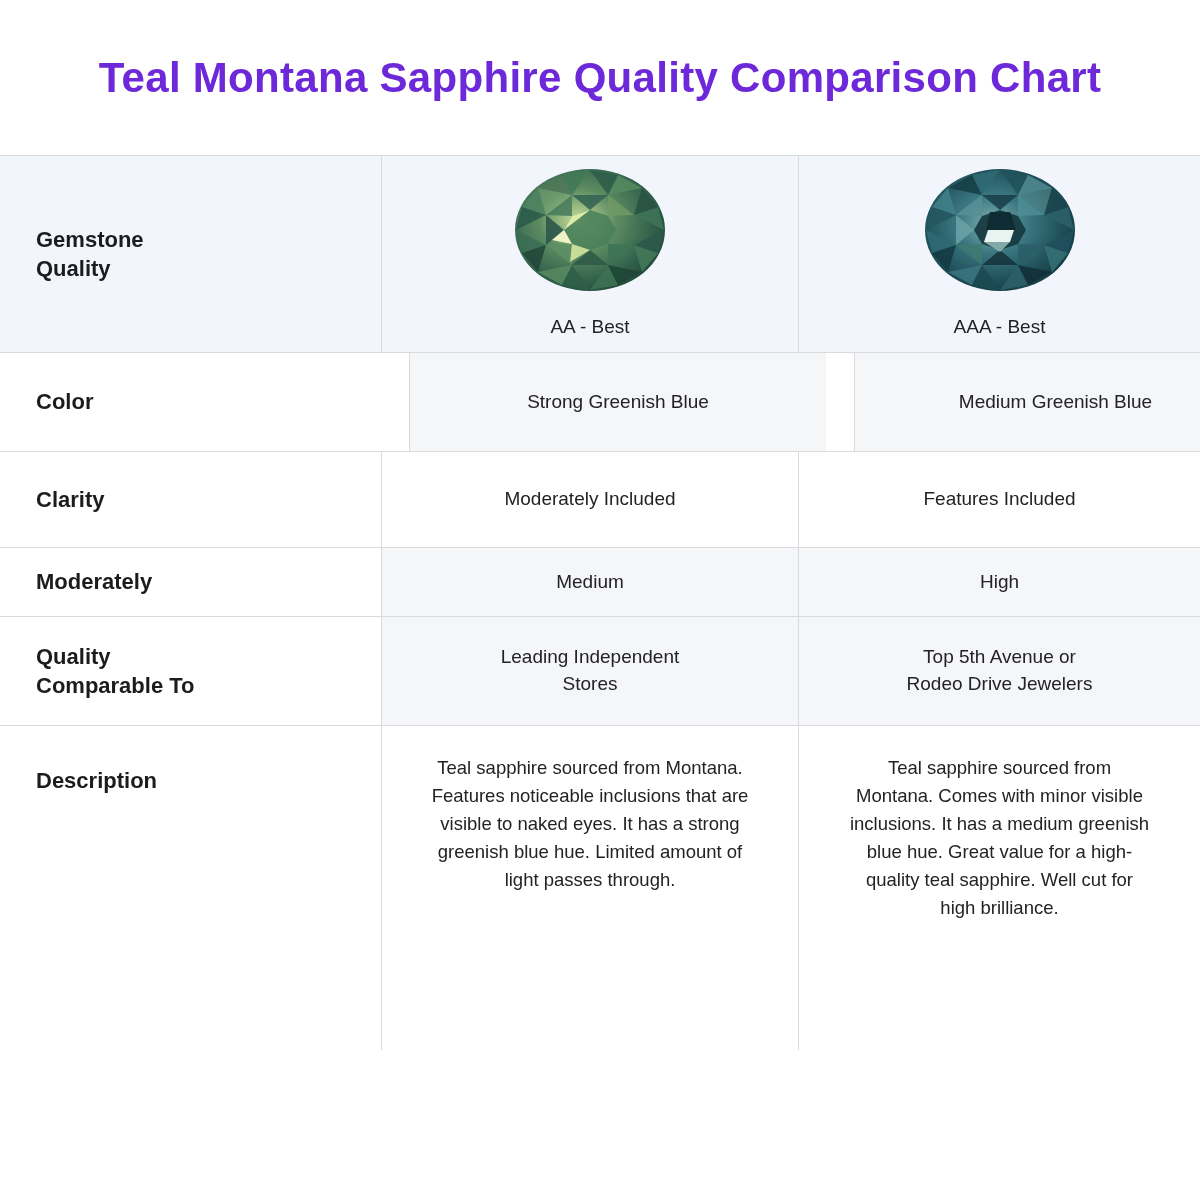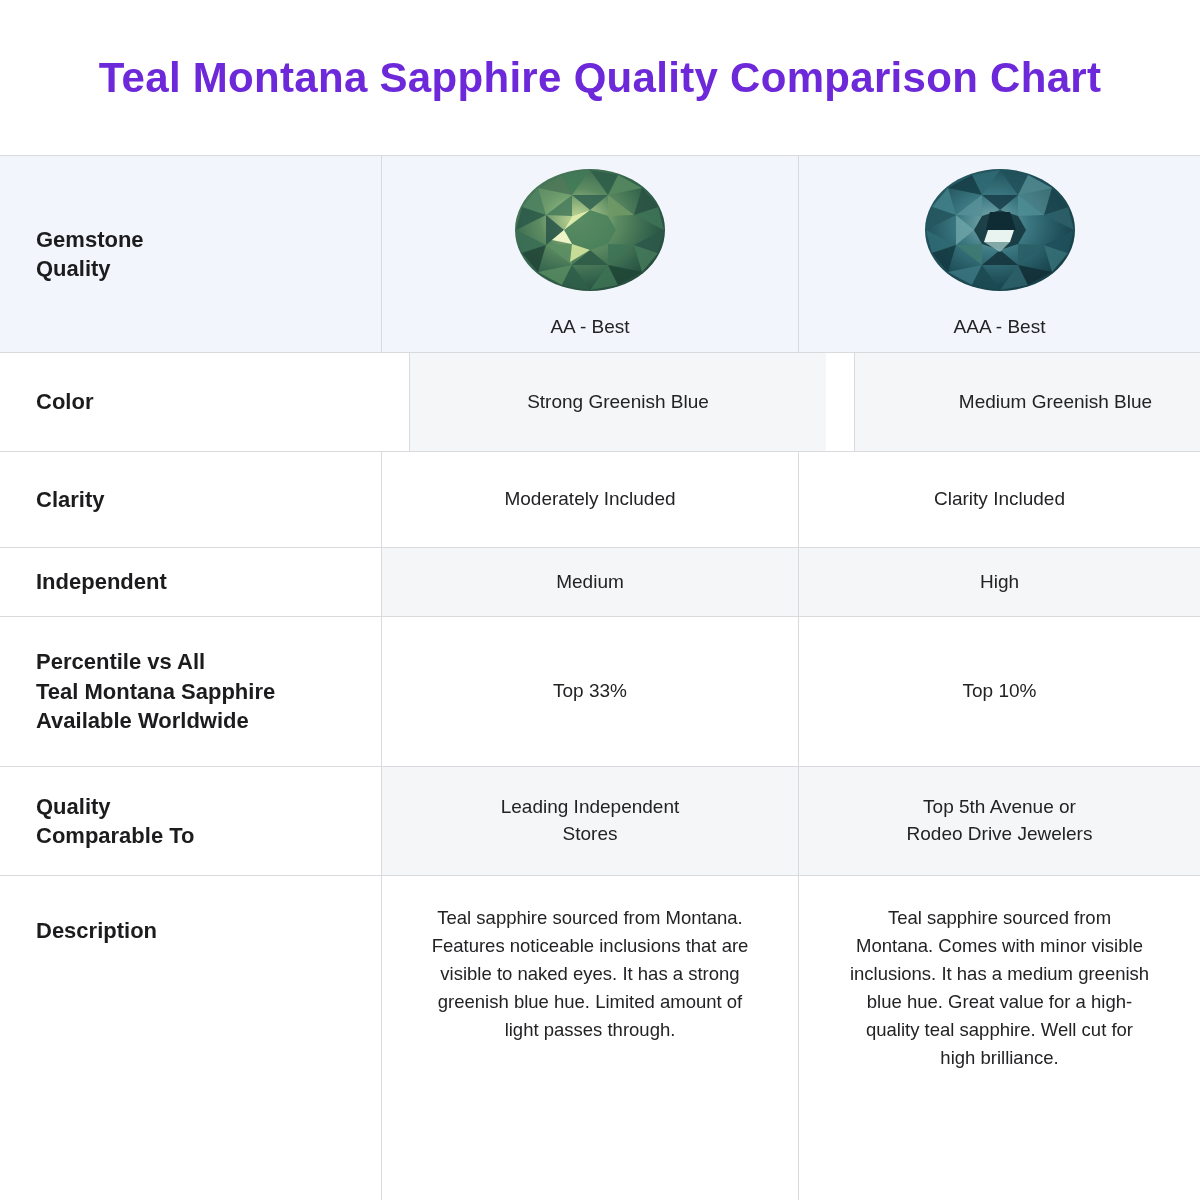--- a/index.html
+++ b/index.html
@@ -150,36 +150,29 @@
 
     <div class="trow r1">
       <div class="cell label-cell">Color</div>
       <div class="cell data-cell shade">Strong Greenish Blue</div>
       <div class="cell data-cell shade">Medium Greenish Blue</div>
     </div>
 
     <div class="trow r2">
       <div class="cell label-cell">Clarity</div>
       <div class="cell data-cell">Moderately Included</div>
-      <div class="cell data-cell">Clarity Included</div>
+      <div class="cell data-cell">Features Included</div>
     </div>
 
     <div class="trow r3">
-      <div class="cell label-cell">Independent</div>
+      <div class="cell label-cell">Moderately</div>
       <div class="cell data-cell shade">Medium</div>
       <div class="cell data-cell shade">High</div>
     </div>
 
-    <div class="trow r4">
-      <div class="cell label-cell">Percentile vs All
-Teal Montana Sapphire
-Available Worldwide</div>
-      <div class="cell data-cell">Top 33%</div>
-      <div class="cell data-cell">Top 10%</div>
-    </div>
 
     <div class="trow r5">
       <div class="cell label-cell">Quality
 Comparable To</div>
       <div class="cell data-cell shade">Leading Independent
 Stores</div>
       <div class="cell data-cell shade">Top 5th Avenue or
 Rodeo Drive Jewelers</div>
     </div>
 

